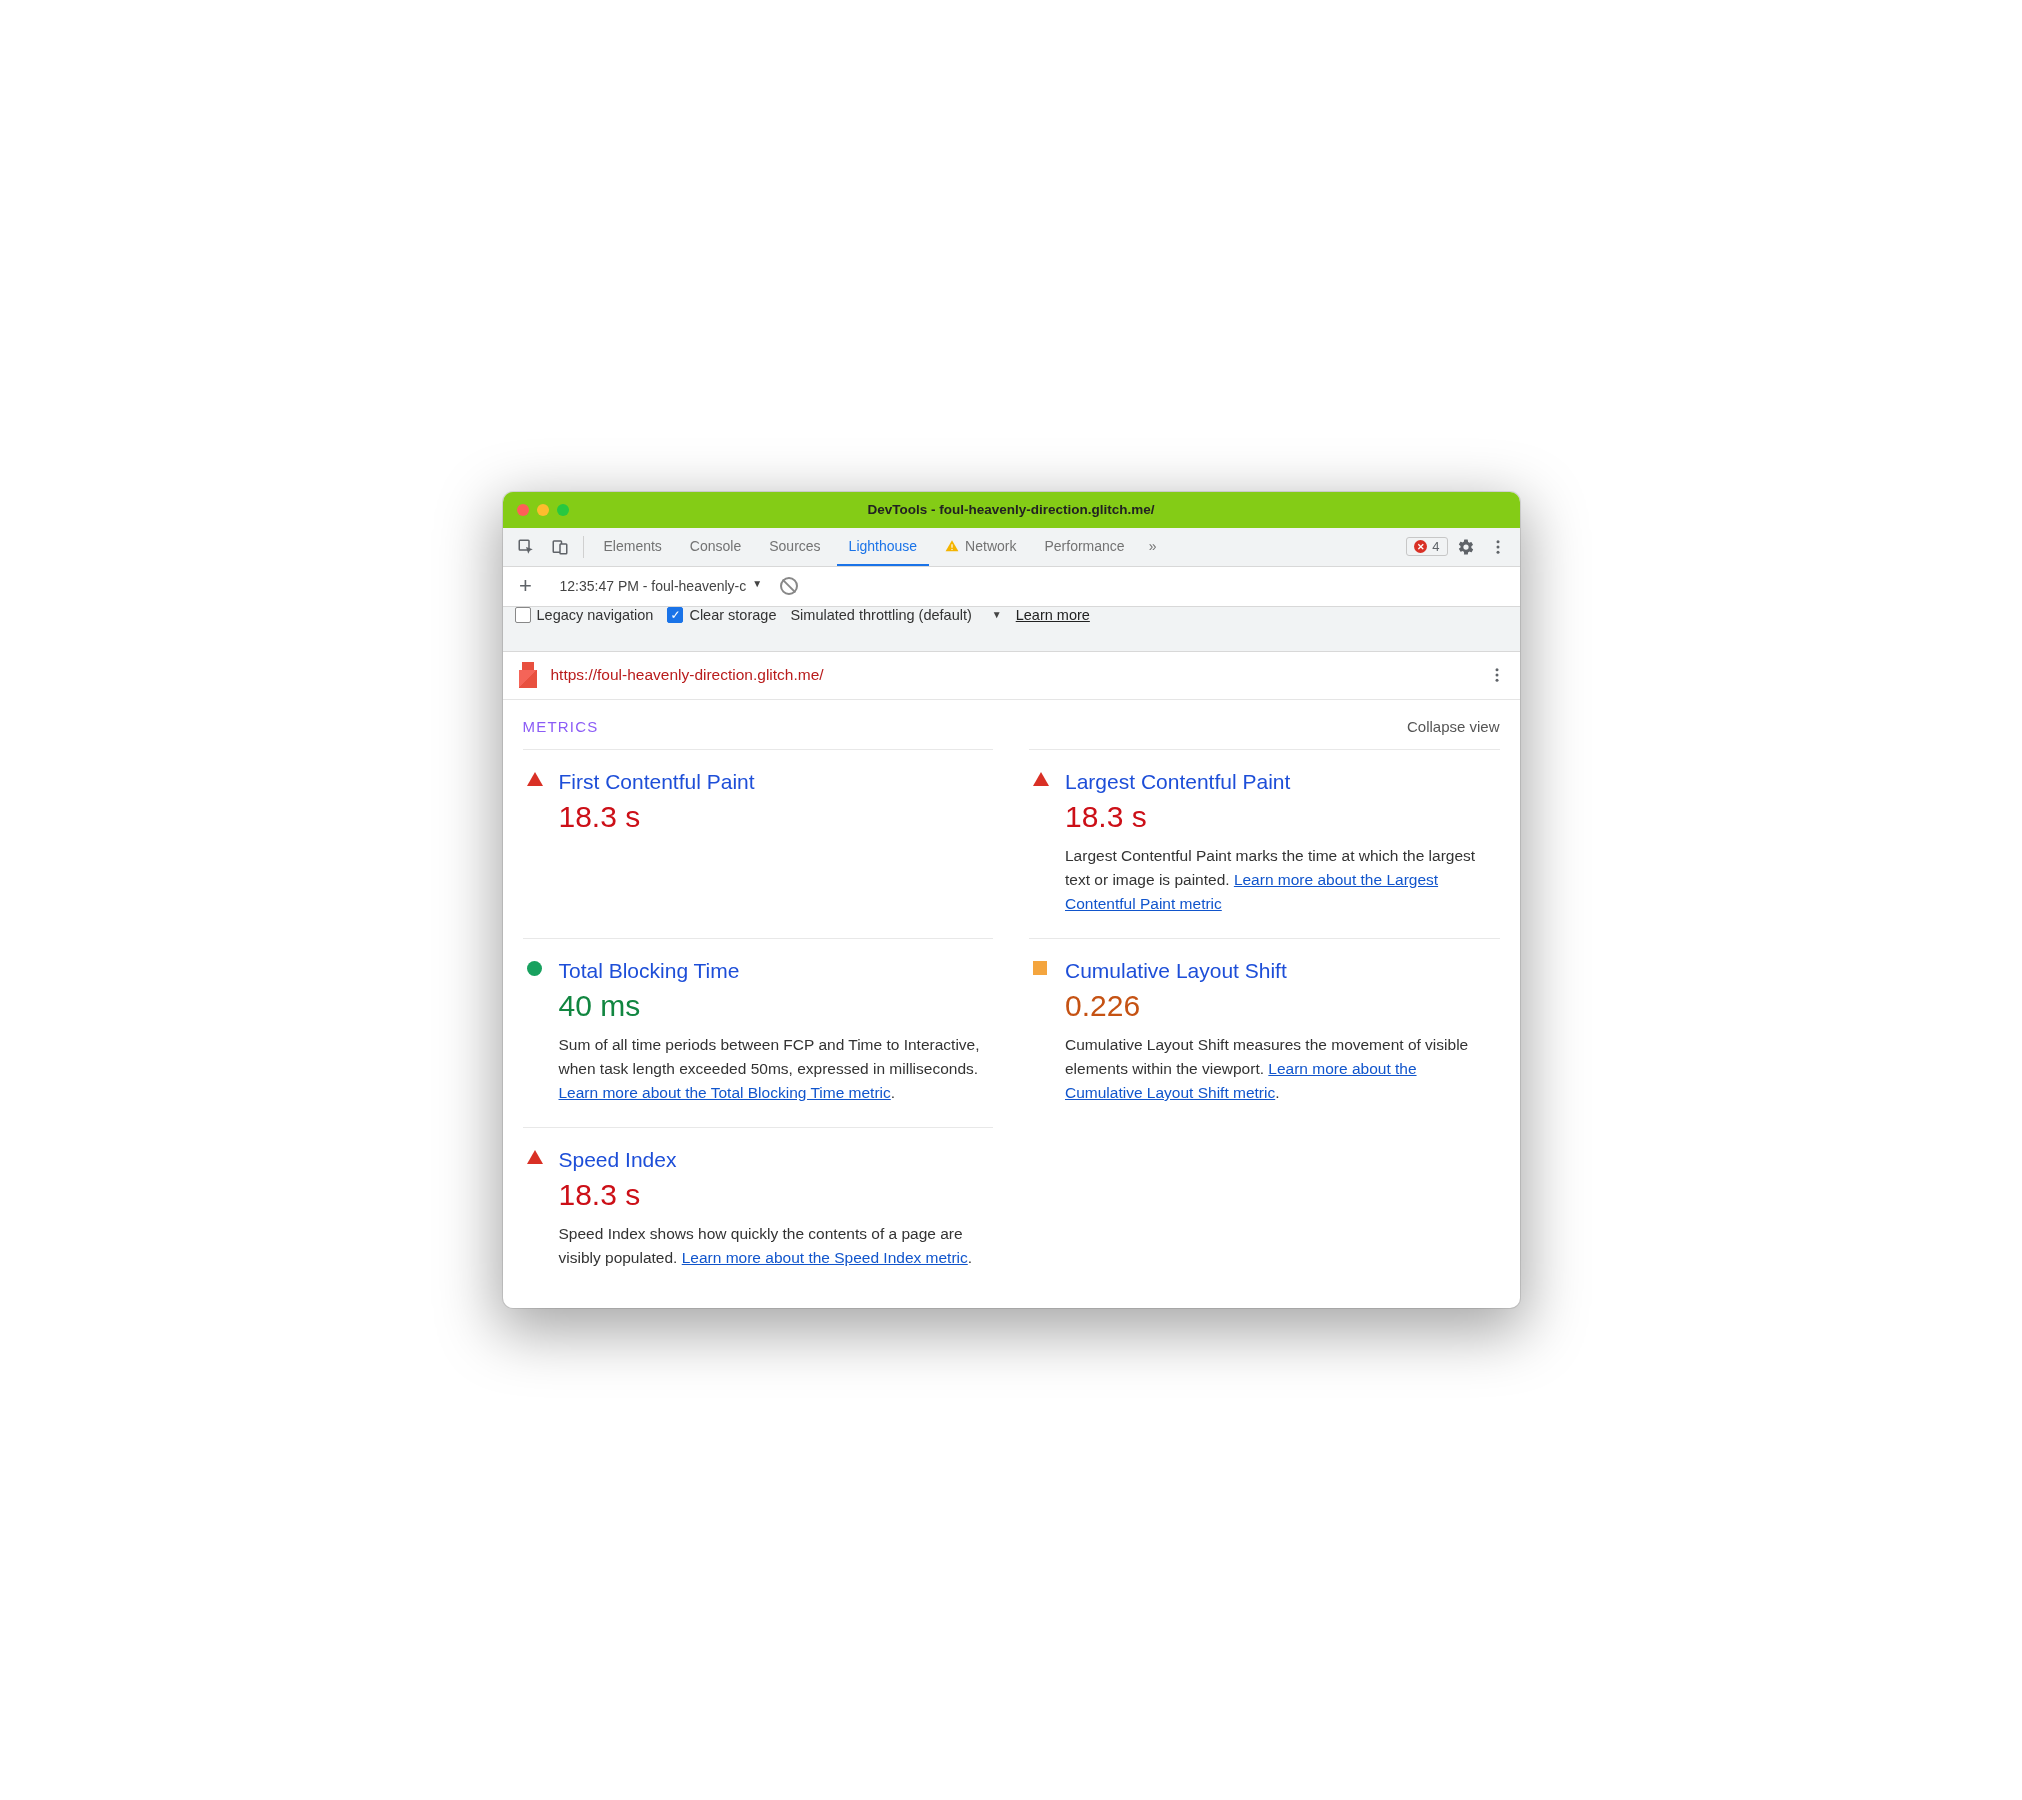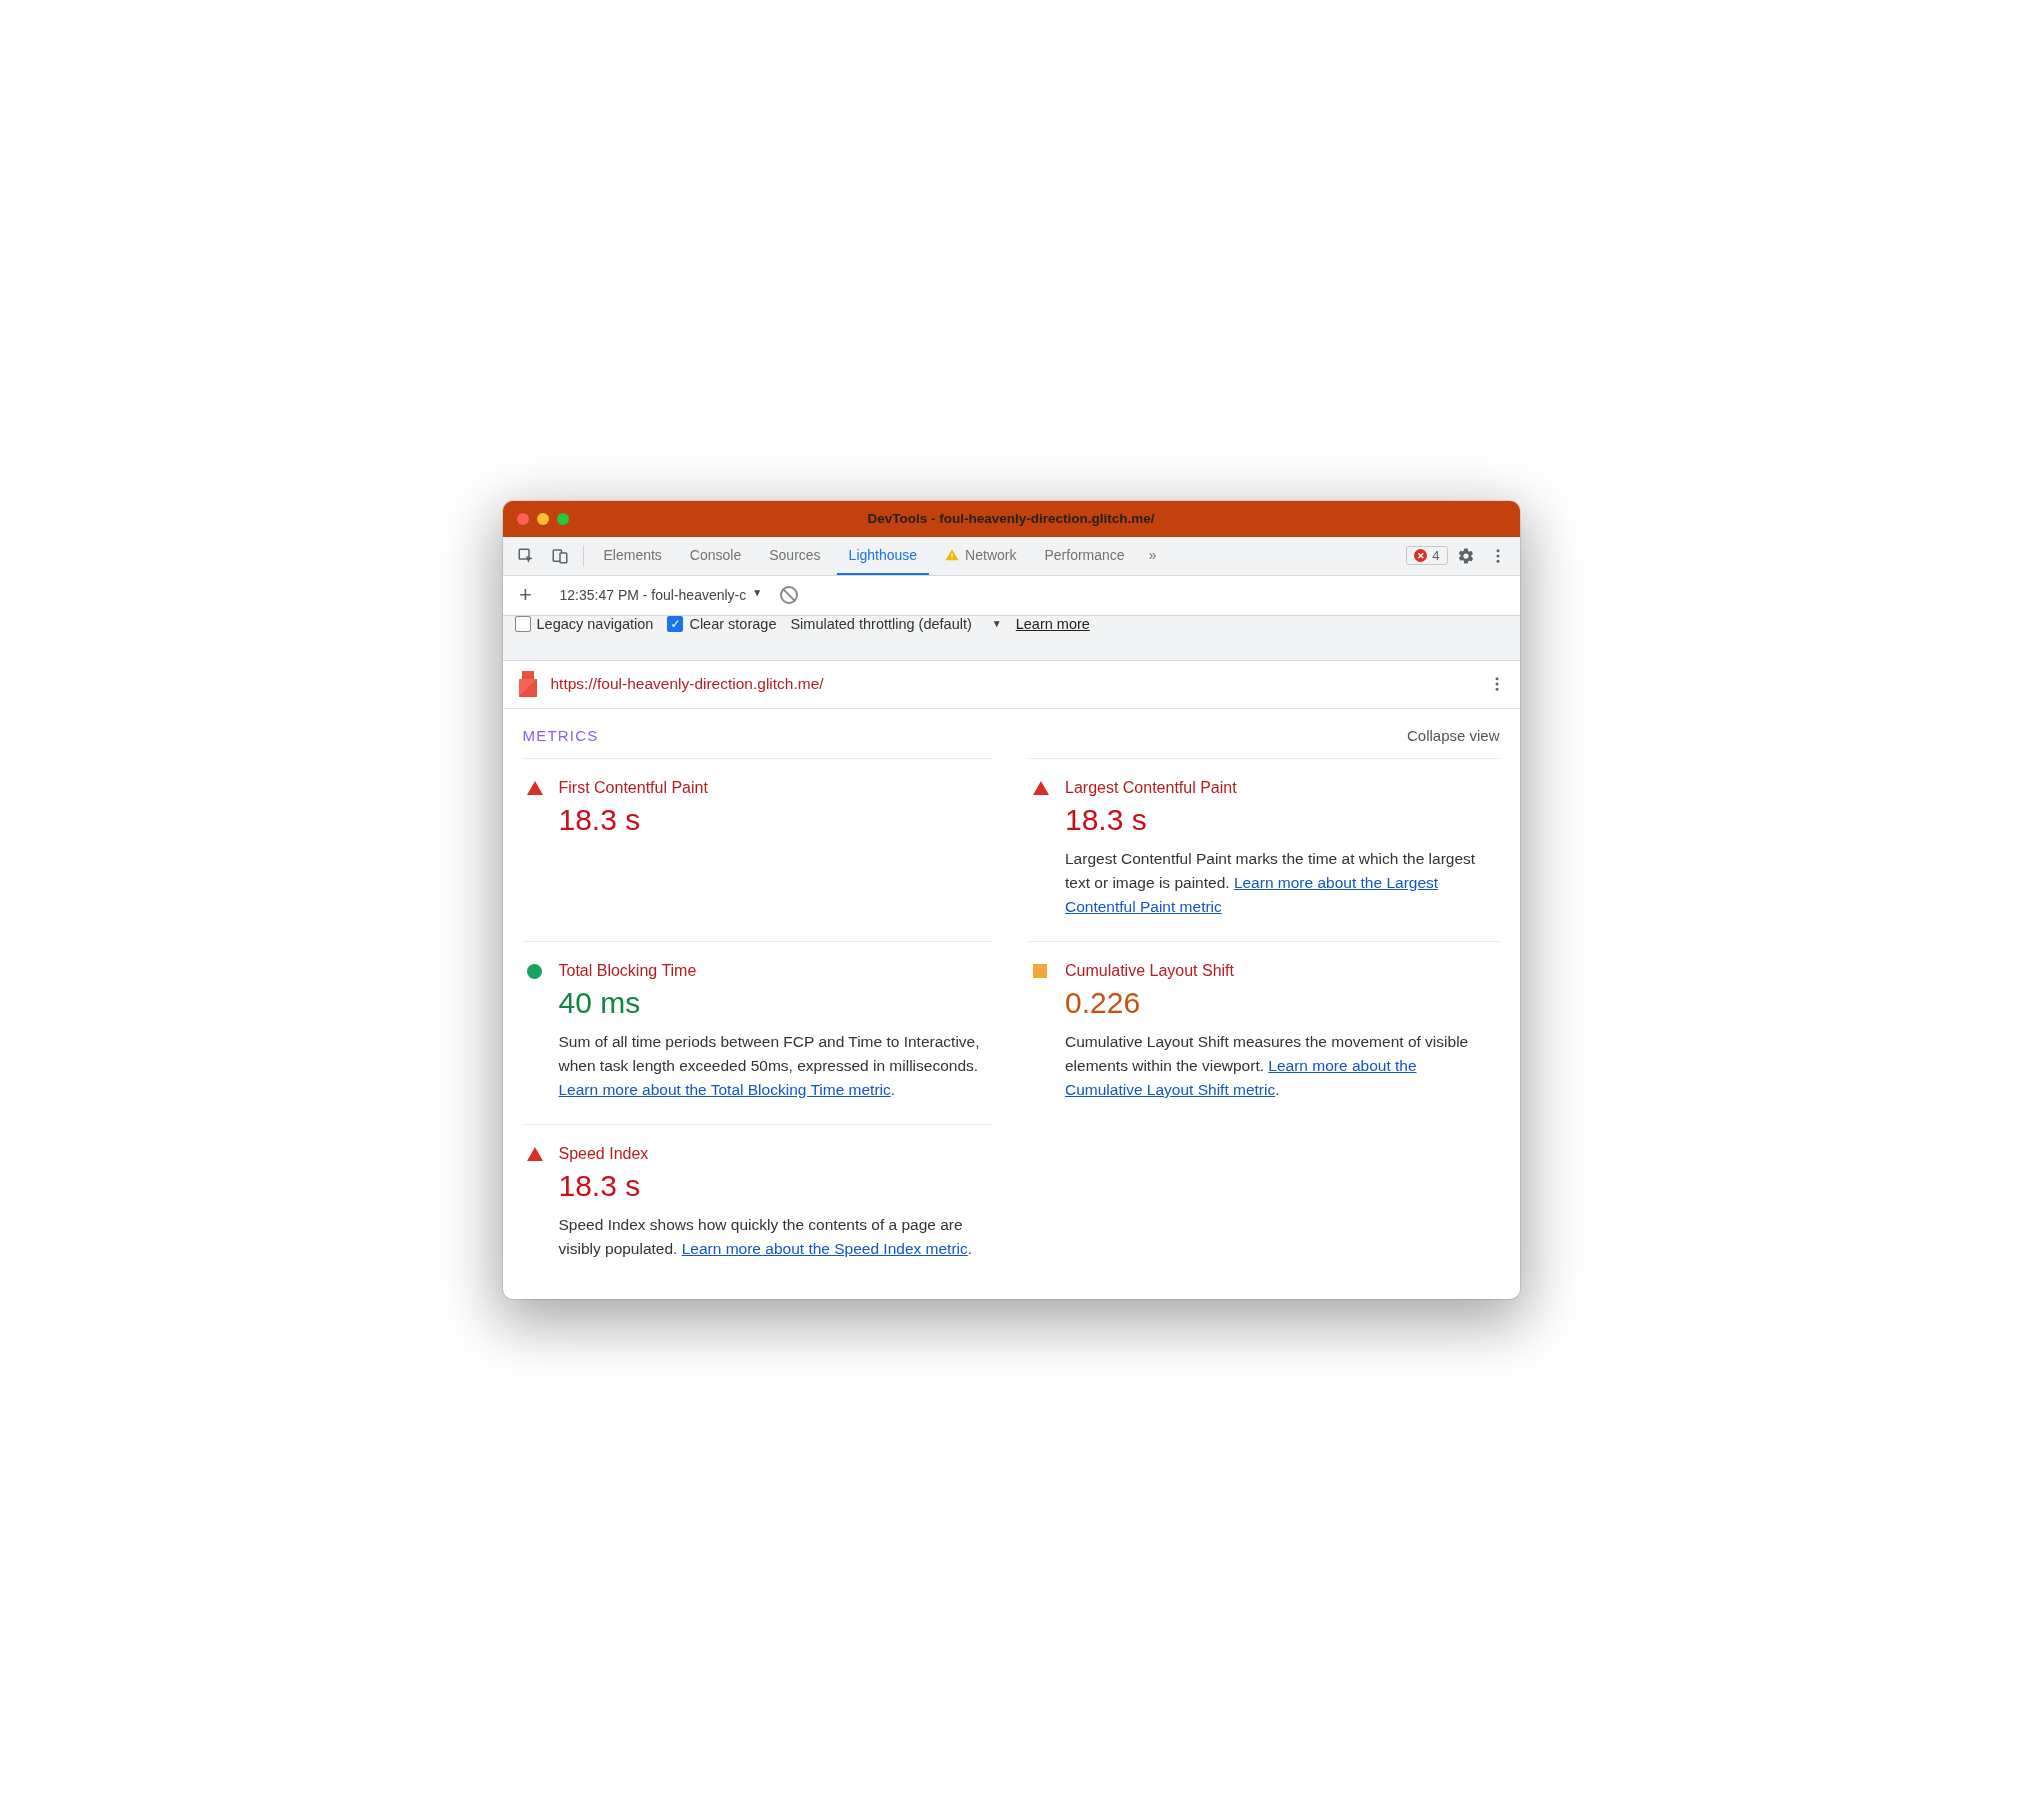--- a/index.html
+++ b/index.html
@@ -15,21 +15,21 @@
   }
   .window {
     width: 1017px;
     background: #fff;
     border-radius: 10px;
     overflow: hidden;
     box-shadow: 0 0 0 1px rgba(0,0,0,0.1), 0 18px 60px 6px rgba(0,0,0,0.35);
   }
   .titlebar {
     height: 36px;
-    background: #c2410c;
+    background: #84cc16;
     display: flex;
     align-items: center;
     padding: 0 14px;
     position: relative;
   }
   .traffic { display: flex; gap: 8px; }
   .dot { width: 12px; height: 12px; border-radius: 50%; }
   .dot.red { background: #ff5f57; }
   .dot.yellow { background: #febc2e; }
   .dot.green { background: #28c840; }
@@ -209,21 +209,21 @@
     border-right:8px solid transparent;
     border-bottom:14px solid #d93025;
   }
   .circ {
     width:15px; height:15px; border-radius:50%; background:#18a15f;
   }
   .sq {
     width:14px; height:14px; background:#f4a53e;
   }
   .metric-body { flex:1; }
-  .metric-name { font-size:16px; color:#b91c1c; margin-bottom:6px; }
+  .metric-name { font-size:21px; color:#1d4ed8; margin-bottom:6px; }
   .metric-value { font-size:30px; font-weight:400; margin-bottom:10px; }
   .val-red { color:#cc0f17; }
   .val-green { color:#118640; }
   .val-orange { color:#c55213; }
   .metric-desc { font-size:15.5px; color:#333; line-height:1.55; }
   .metric-desc a { color:#1155cc; text-decoration: underline; }
 
   svg { display:block; }
 </style>
 </head>

